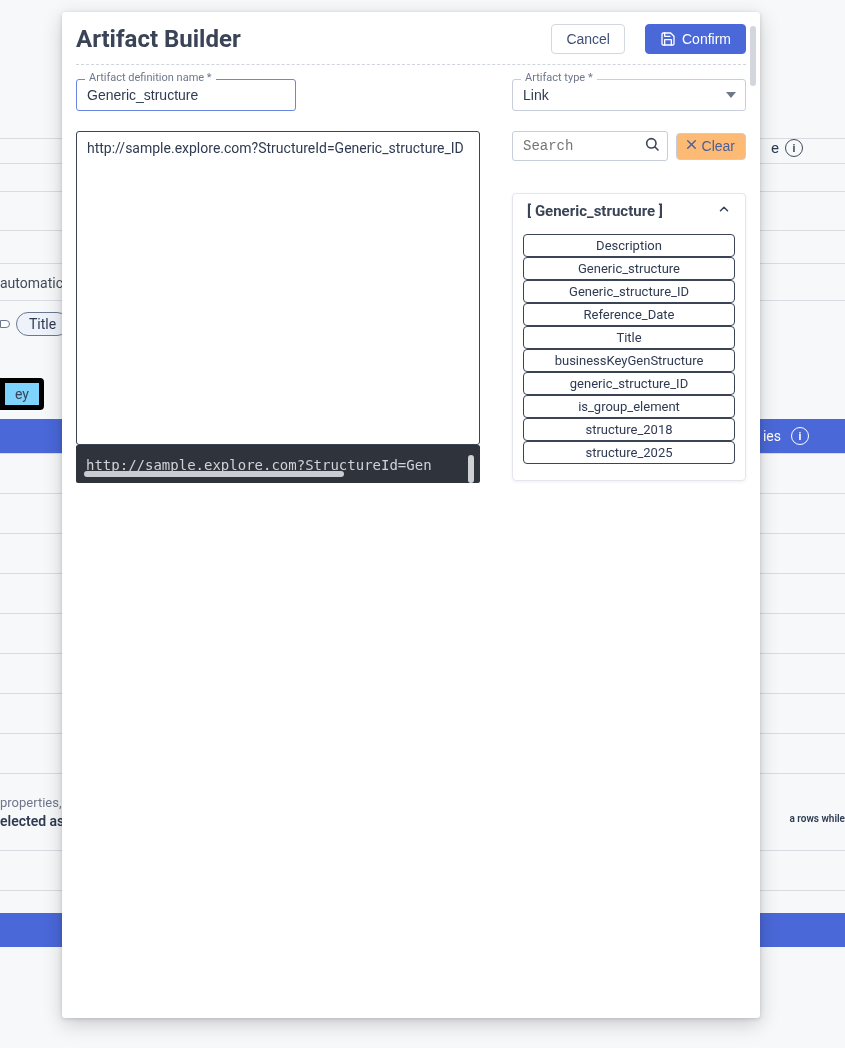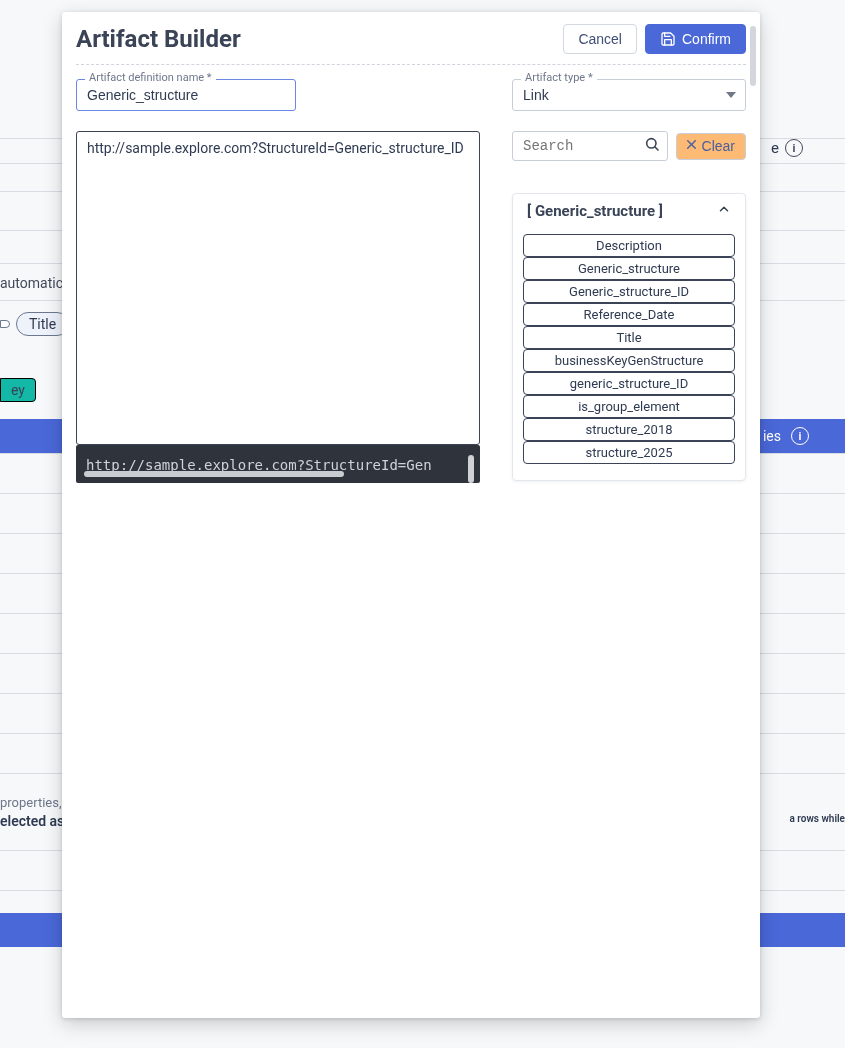--- a/index.html
+++ b/index.html
@@ -7,28 +7,28 @@
   body { width:845px; height:1048px; position:relative; overflow:hidden; background:#f7f8fa; }
 
   
   .bg { position:absolute; inset:0; }
   .bg .row { position:absolute; left:0; right:0; border-top:1px solid #d8dce3; }
   .bg .band-blue { position:absolute; left:0; right:0; background:#4a68d8; height:34px; }
   .info-icon { display:inline-flex; align-items:center; justify-content:center; width:18px; height:18px; border:1.7px solid #424a5a; border-radius:50%; font-size:11px; font-weight:700; color:#424a5a; font-style:normal; }
 
   .chip { display:inline-flex; align-items:center; border:1px solid #6b7890; border-radius:15px; padding:3px 12px; font-size:14px; color:#2f3b52; background:#fff; }
   .chip.selected { background:#eef2fa; }
-  .chip-light { display:inline-flex; align-items:center; border:1px solid #000000; border-radius:4px; padding:3px 10px; font-size:14px; background:#14b8a6; color:#394357; }
+  .chip-light { display:inline-flex; align-items:center; border:5px solid #000000; border-radius:4px; padding:3px 10px; font-size:14px; background:#7dd3fc; color:#394357; }
 
   
   .modal { position:absolute; top:12px; left:62px; width:698px; height:1006px; background:#fff; border-radius:3px; box-shadow:0 6px 20px rgba(0,0,0,0.18), 0 1px 4px rgba(0,0,0,0.15); z-index:10; display:flex; flex-direction:column; }
   .modal-inner { padding:12px 14px 14px 14px; display:flex; flex-direction:column; height:100%; }
   .modal-header { display:flex; align-items:center; justify-content:space-between; padding-bottom:10px; border-bottom:1px dashed #cfd4dd; }
   .modal-title { font-size:24px; font-weight:700; color:#3a4456; }
-  .hdr-actions { display:flex; gap:8px; }
+  .hdr-actions { display:flex; gap:20px; }
   .btn { border-radius:4px; font-size:14px; padding:6px 14px; cursor:pointer; border:1px solid transparent; display:inline-flex; align-items:center; gap:6px; line-height:1; }
   .btn-secondary { background:#fff; border-color:#d2d7e0; color:#3f4f77; }
   .btn-primary  { background:#4a68d8; border-color:#4a68d8; color:#fff; }
   .save-icon svg { display:block; }
 
   
   .body { display:flex; gap:32px; margin-top:14px; flex:1; min-height:0; }
   .col-left  { flex:1 1 0; min-width:0; }
   .col-right { width:234px; flex:0 0 234px; }
 

